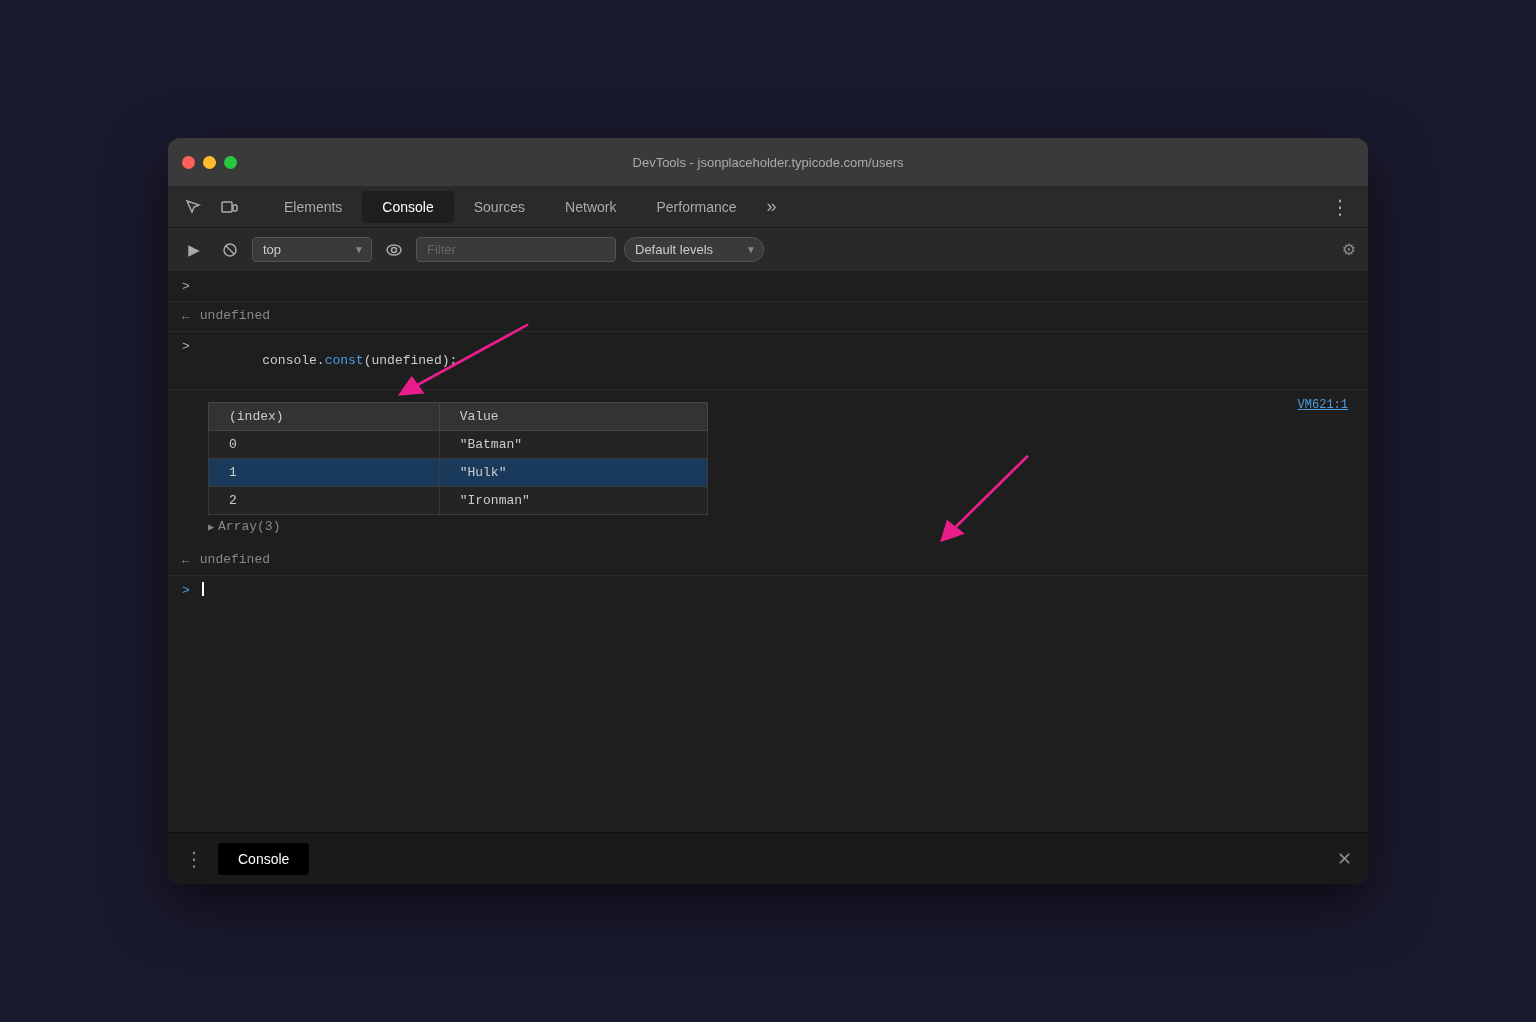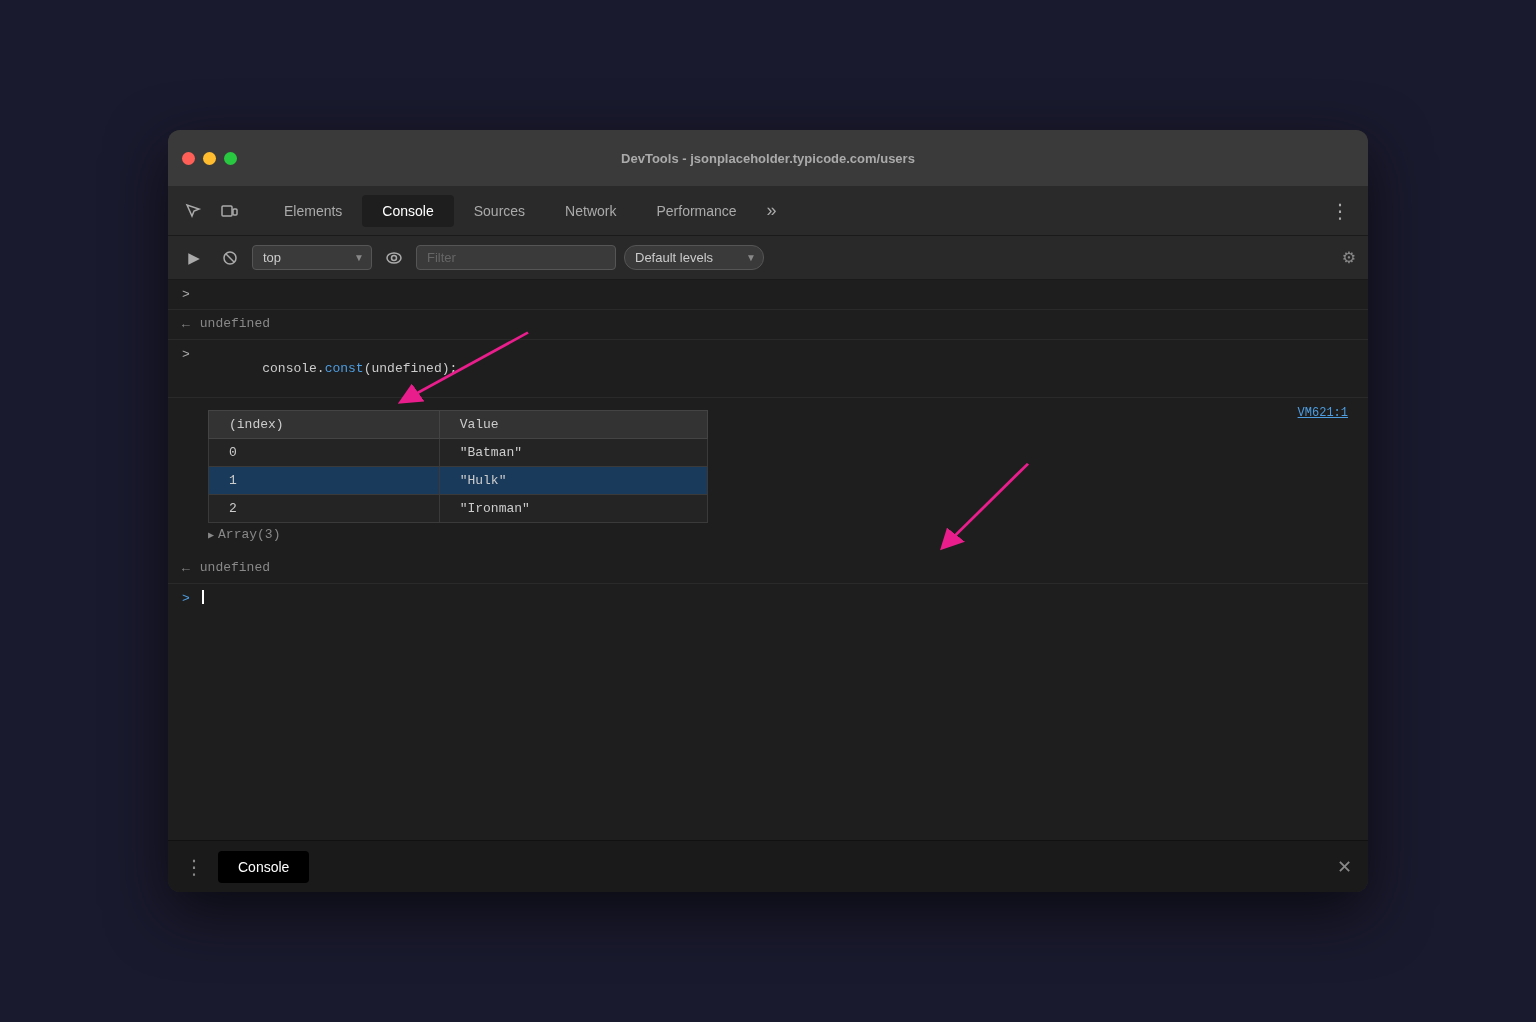--- a/index.html
+++ b/index.html
@@ -16,26 +16,25 @@
       width: 1200px;
       border-radius: 12px;
       overflow: hidden;
       box-shadow: 0 20px 60px rgba(0,0,0,0.6);
       background: #282828;
     }
 
     
     .title-bar {
       background: #3a3a3a;
-      height: 56px;
+      height: 48px;
       display: flex;
       align-items: center;
       padding: 0 14px;
       position: relative;
-      font-weight: bold;
     }
     .traffic-lights {
       display: flex;
       gap: 8px;
       align-items: center;
     }
     .traffic-light {
       width: 13px;
       height: 13px;
       border-radius: 50%;
@@ -49,21 +48,21 @@
       transform: translateX(-50%);
       color: #aaa;
       font-size: 13px;
     }
 
     
     .tab-bar {
       background: #2a2a2a;
       display: flex;
       align-items: center;
-      height: 50px;
+      height: 42px;
       padding: 0 10px;
       border-bottom: 1px solid #1a1a1a;
     }
     .tab-icons {
       display: flex;
       align-items: center;
       gap: 6px;
       margin-right: 20px;
     }
     .tab-icon-btn {

